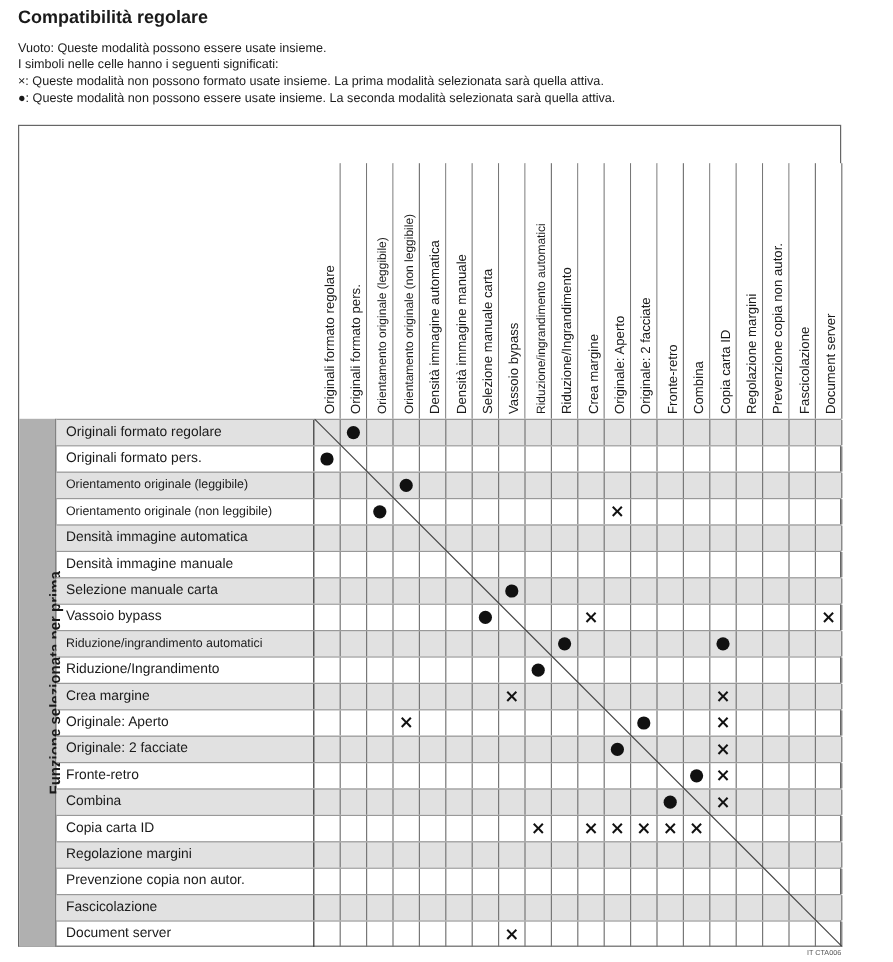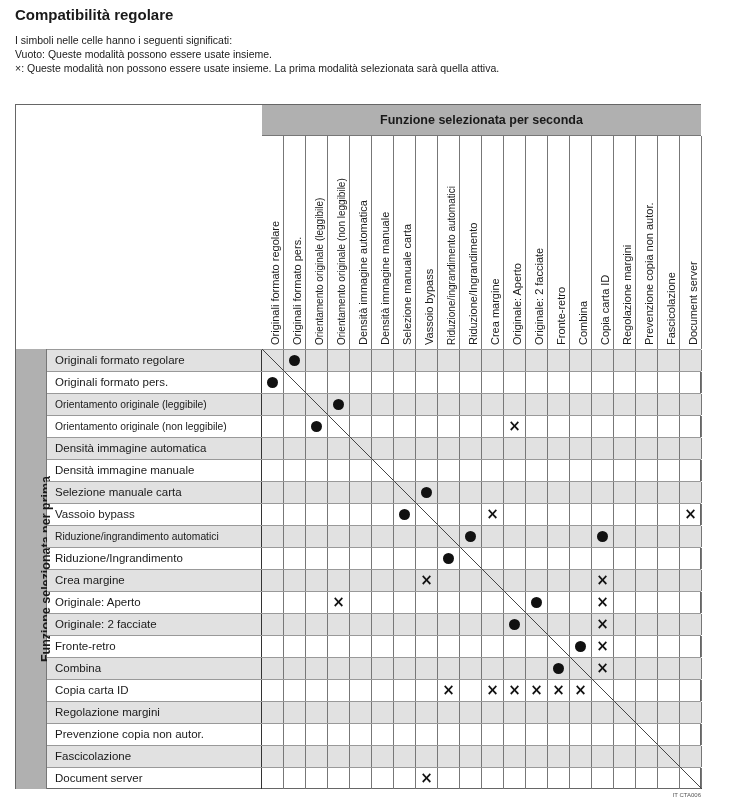--- a/index.html
+++ b/index.html
@@ -46,29 +46,27 @@
   .cross { font-size: 15px; font-weight: bold; line-height: 1; color: #111; font-family: "DejaVu Sans", sans-serif; }
   .diag { position: absolute; left: 246px; top: 244px; width: 440px; height: 440px; pointer-events: none; }
   .caption { position: absolute; right: 43px; top: 792px; font-size: 6px; color: #555; }
 </style>
 </head>
 <body>
 
 <div class="title">Compatibilità regolare</div>
 
 <div class="legend">
+  <div>Vuoto: Queste modalità possono essere usate insieme.</div>
   <div>I simboli nelle celle hanno i seguenti significati:</div>
-  <div>Vuoto: Queste modalità possono essere usate insieme.</div>
-  <div>×: Queste modalità non possono essere usate insieme. La prima modalità selezionata sarà quella attiva.</div>
+  <div>×: Queste modalità non possono formato usate insieme. La prima modalità selezionata sarà quella attiva.</div>
+  <div>●: Queste modalità non possono essere usate insieme. La seconda modalità selezionata sarà quella attiva.</div>
 </div>
 
 <div class="table" id="compat-table">
-  <div class="top-band">
-    <span>Funzione selezionata per seconda</span>
-  </div>
   <div class="left-band">
     <span>Funzione selezionata per prima</span>
   </div>
   <div id="col-headers">
       <div class="col-header" style="left: 246px;">
         <span>Originali formato regolare</span>
       </div>
       <div class="col-header" style="left: 268px;">
         <span>Originali formato pers.</span>
       </div>

